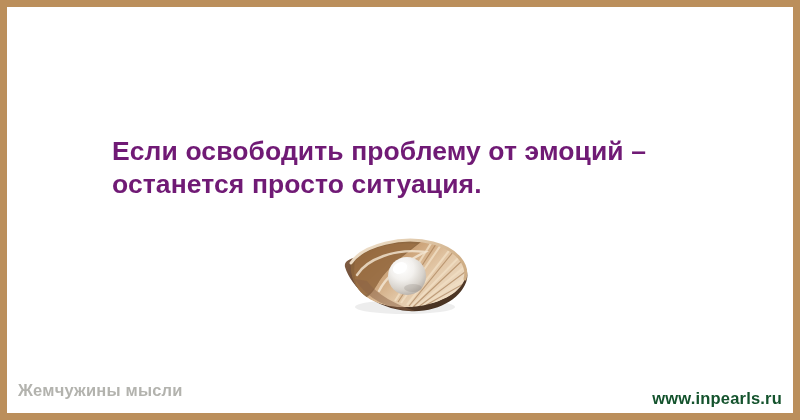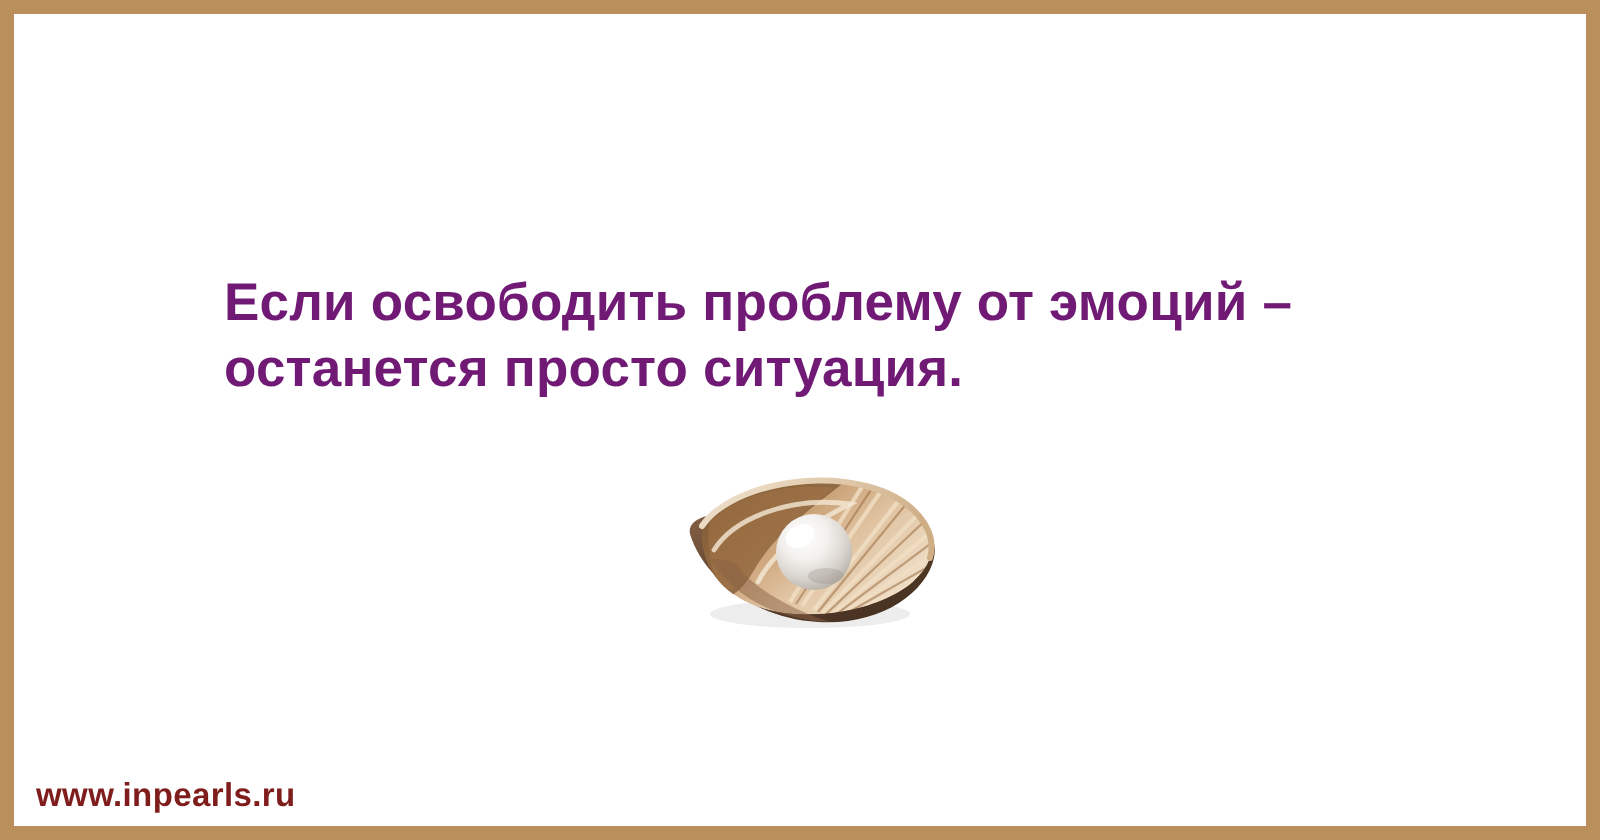--- a/index.html
+++ b/index.html
@@ -65,21 +65,21 @@
     pointer-events: none;
   }
   .footer-text {
     color: #b3b3ae;
     font-size: 16.5px;
     font-weight: bold;
     letter-spacing: 0.2px;
     pointer-events: auto;
   }
   .footer-site {
-    color: #7f1d1d;
+    color: #14532d;
     margin-top: 16px;
   }
 </style>
 </head>
 <body>
 
 <div class="card">
 
   <div class="quote">Если освободить проблему от эмоций –
 останется просто ситуация.</div>
@@ -153,16 +153,17 @@
 
       <path d="M18 48 C30 68 52 79 78 80 C60 74 40 64 30 50 Z" fill="#8a6245" opacity="0.5"></path>
 
       <circle cx="70" cy="45" r="19" fill="url(#pearlGrad)"></circle>
       <ellipse cx="63" cy="37" rx="7.5" ry="5.5" fill="#ffffff" opacity="0.95" transform="rotate(-24 63 37)"></ellipse>
       <ellipse cx="76" cy="57" rx="9" ry="4" fill="#8f8880" opacity="0.28"></ellipse>
     </svg>
   </div>
 
   <div class="footer">
+    <span class="footer-text">Жемчужины мысли</span>
     <span class="footer-text footer-site">www.inpearls.ru</span>
   </div>
 
 </div>
 
 </body></html>

